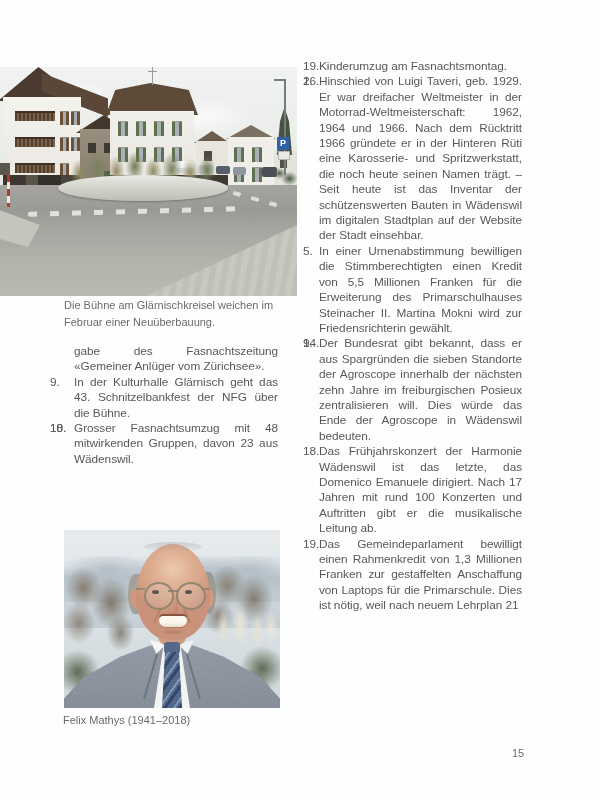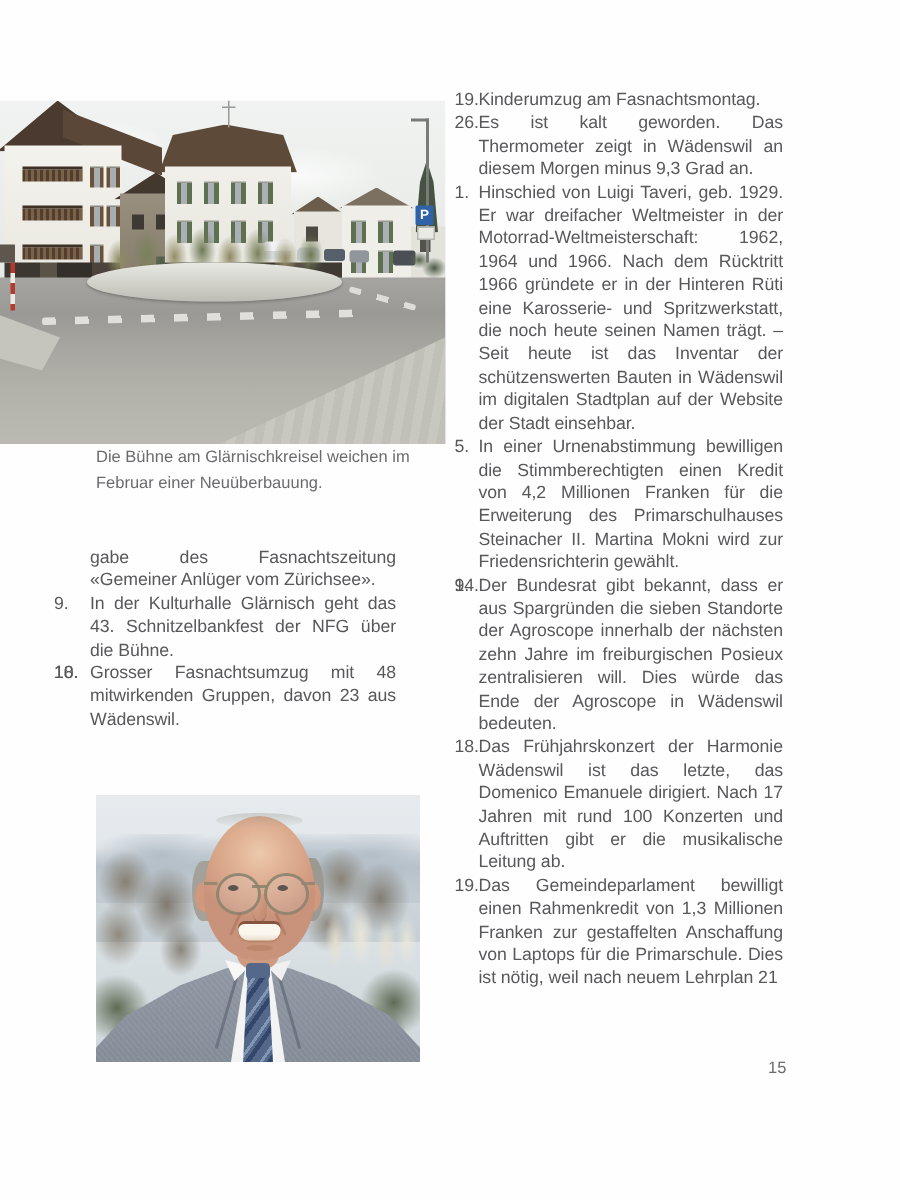--- a/index.html
+++ b/index.html
@@ -5,29 +5,29 @@
   html,body{margin:0;padding:0;background:#ffffff;}
   .page{position:relative;width:600px;height:800px;background:#fefefe;overflow:hidden;
         font-family:"Liberation Sans",sans-serif;color:#58585b;}
 
   
   .caption{position:absolute;font-size:11px;line-height:17px;color:#6b6b6e;}
   .cap1{left:64px;top:297px;width:233px;}
   .cap2{left:63px;top:712px;width:216px;}
   .col{position:absolute;font-size:11.8px;line-height:15.4px;letter-spacing:-0.05px;
        color:#58585b;}
-  .col-left{left:36px;top:344px;width:228px;margin-top:20px;}
+  .col-left{left:50px;top:344px;width:228px;}
   .col-right{left:303px;top:59px;width:219px;}
   .item{position:relative;text-align:justify;}
   .col-left .item{padding-left:24px;}
   .col-right .item{padding-left:16px;}
   .item .num{position:absolute;left:0;top:0;}
   .month-heading{color:#c23b42;font-weight:bold;font-size:12.5px;margin:17px 0 21px 0;
                  letter-spacing:0;}
-  .pagenum{position:absolute;left:512px;top:706px;font-size:11px;color:#6b6b6e;}
+  .pagenum{position:absolute;left:512px;top:747px;font-size:11px;color:#6b6b6e;}
 
   
   .photo{position:absolute;overflow:hidden;}
   .photo *{position:absolute;}
   .ph-round{left:0;top:67px;width:297px;height:229px;}
   .ph-port{left:64px;top:530px;width:216px;height:178px;}
 
   
   .sky{inset:0;background:
     radial-gradient(60px 24px at 70px 30px,rgba(255,255,255,.85),transparent 70%),
@@ -321,39 +321,39 @@
     <div class="p-bridge"></div>
     <div class="p-armL"></div>
     <div class="p-armR"></div>
     <div class="p-nose"></div>
     <div class="p-foldL"></div>
     <div class="p-foldR"></div>
     <div class="p-teeth"></div>
     <div class="p-chin"></div>
   </div>
 
+  <div class="caption cap2">Felix Mathys (1941–2018)</div>
 
   <div class="col col-right">
     <div class="item">
       <span class="num">19.</span>
       <span>Kinderumzug am Fasnachtsmontag.</span>
     </div>
     <div class="item">
       <span class="num">26.</span>
-      <span>Es ist kalt geworden. Das Thermometer zeigt in Wädenswil an diesem Morgen minus 9,3 Grad an.</span>
     </div>
 
 
     <div class="item">
       <span class="num">1.</span>
       <span>Hinschied von Luigi Taveri, geb. 1929. Er war dreifacher Weltmeister in der Motorrad-Weltmeisterschaft: 1962, 1964 und 1966. Nach dem Rücktritt 1966 gründete er in der Hinteren Rüti eine Karosserie- und Spritzwerkstatt, die noch heute seinen Namen trägt. – Seit heute ist das Inventar der schützenswerten Bauten in Wädenswil im digitalen Stadtplan auf der Website der Stadt einsehbar.</span>
     </div>
     <div class="item">
       <span class="num">5.</span>
-      <span>In einer Urnenabstimmung bewilligen die Stimmberechtigten einen Kredit von 4,2 Millionen Franken für die Erweiterung des Primarschulhauses Steinacher II. Martina Mokni wird zur Friedensrichterin gewählt.</span>
+      <span>In einer Urnenabstimmung bewilligen die Stimmberechtigten einen Kredit von 5,5 Millionen Franken für die Erweiterung des Primarschulhauses Steinacher II. Martina Mokni wird zur Friedensrichterin gewählt.</span>
     </div>
     <div class="item">
       <span class="num">9.</span>
     </div>
     <div class="item">
       <span class="num">14.</span>
       <span>Der Bundesrat gibt bekannt, dass er aus Spargründen die sieben Standorte der Agroscope innerhalb der nächsten zehn Jahre im freiburgischen Posieux zentralisieren will. Dies würde das Ende der Agroscope in Wädenswil bedeuten.</span>
     </div>
     <div class="item">
       <span class="num">18.</span>

